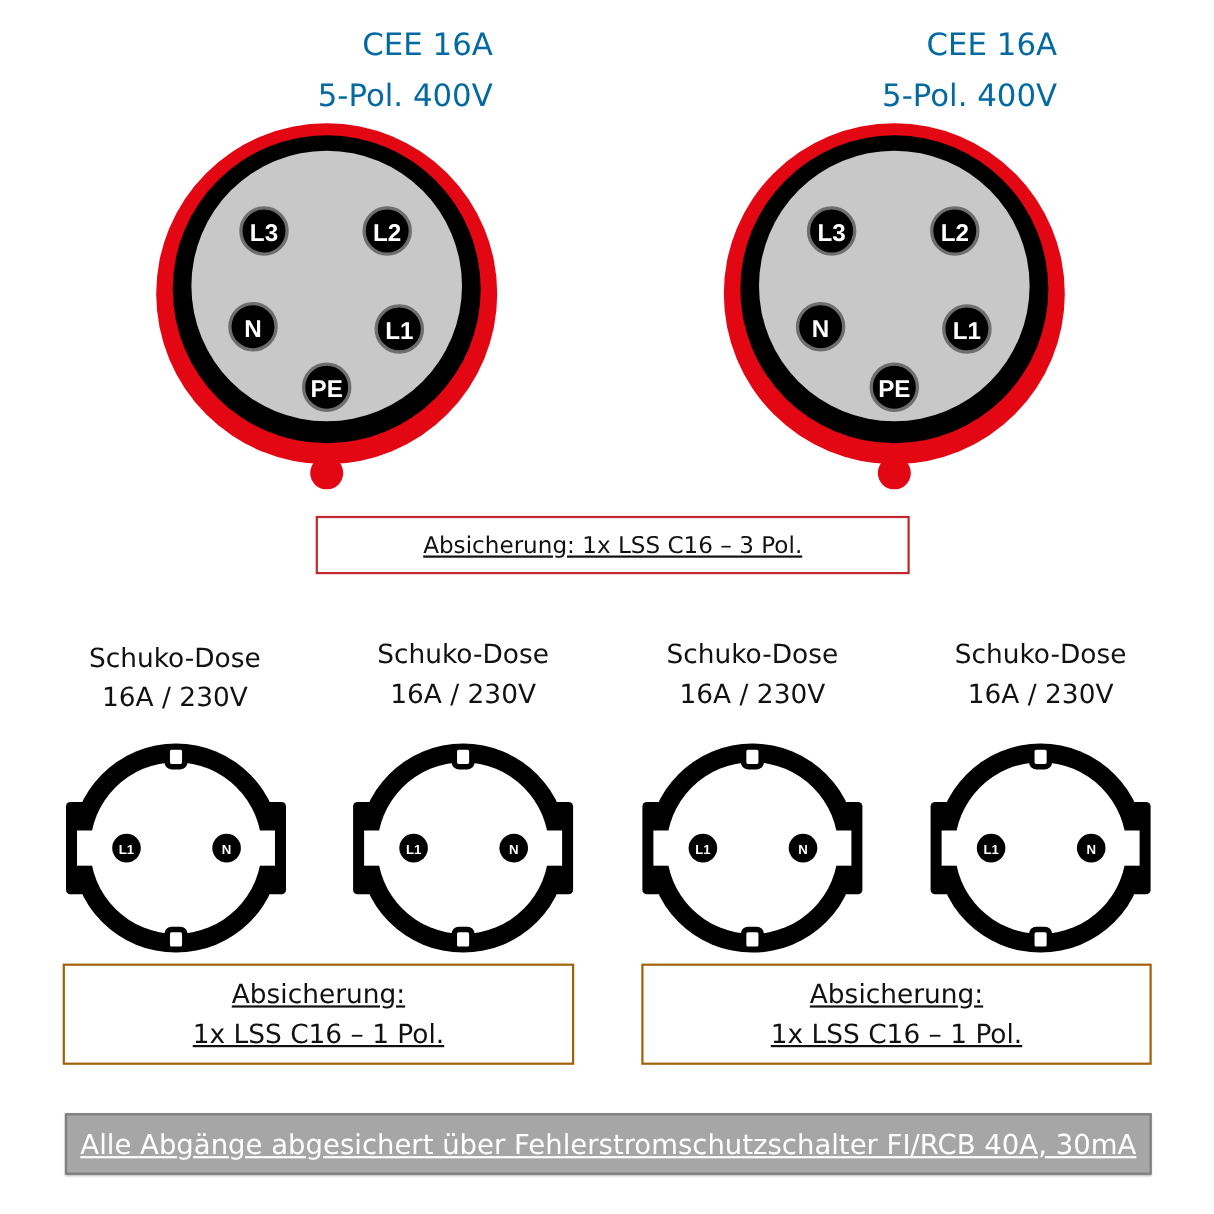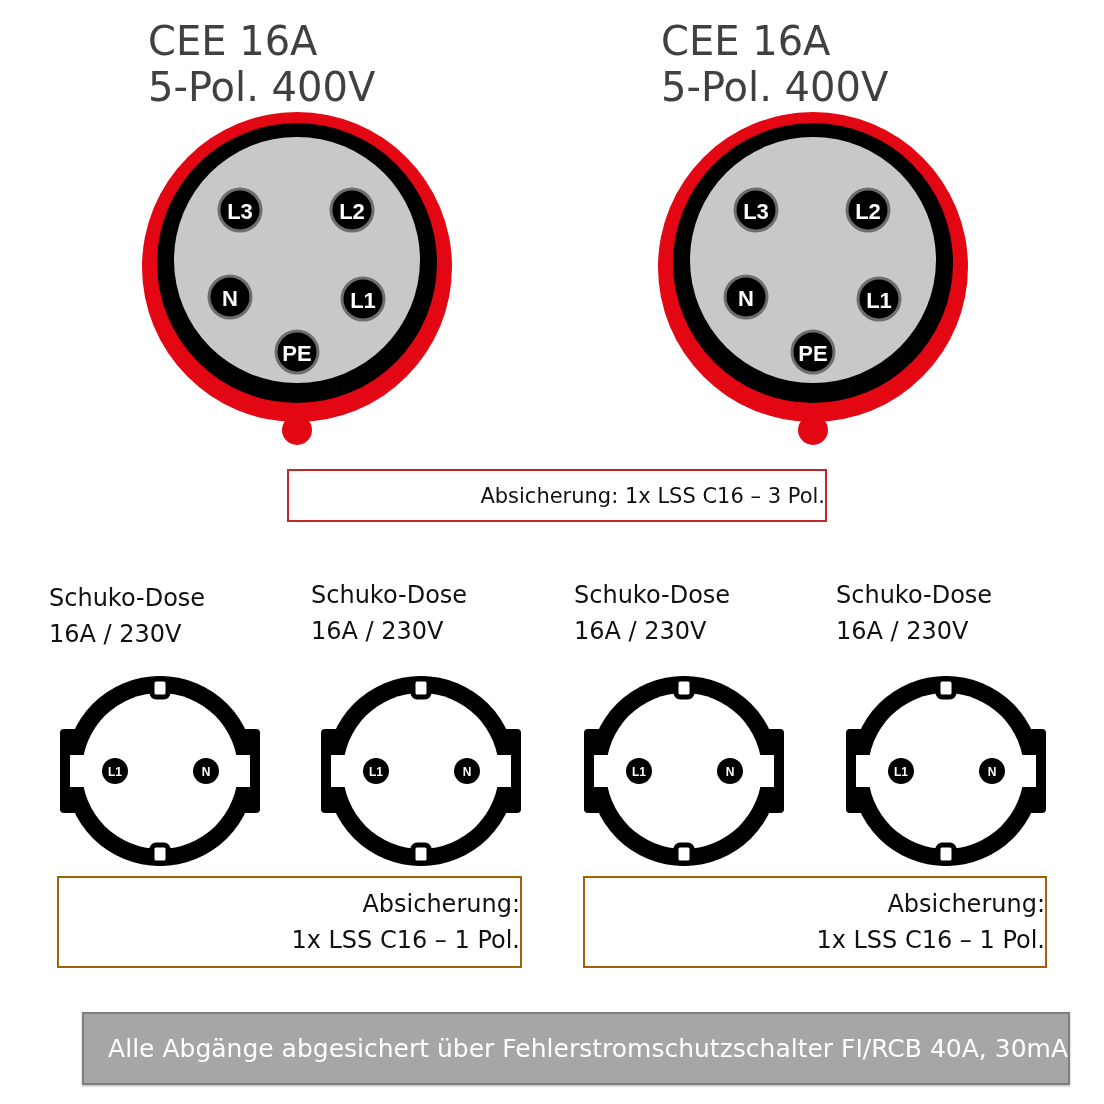--- a/index.html
+++ b/index.html
@@ -1,23 +1,23 @@
 <!DOCTYPE html>
 <html><head>
 <meta charset="utf-8">
 <style>
   html, body { margin:0; padding:0; background:#ffffff; }
   body { width:1104px; height:1104px; position:relative; overflow:hidden;
          font-family:"DejaVu Sans","Liberation Sans",sans-serif; color:#111; }
   .abs { position:absolute; }
-  .title { text-align:left; font-size:40px; line-height:46px; color:#404040; }
-  .subtitle { font-size:24px; line-height:36px; color:#111; }
+  .title { text-align:right; font-size:28px; line-height:46px; color:#0369a1; }
+  .subtitle { text-align:center; font-size:24px; line-height:36px; color:#111; }
   .box { position:absolute; box-sizing:border-box; background:#fff;
-         display:flex; flex-direction:column; align-items:flex-end; justify-content:center;
-         text-align:center; color:#111; }
+         display:flex; flex-direction:column; align-items:center; justify-content:center;
+         text-align:center; color:#111;text-decoration:underline; }
   .box-red { border:2px solid #c0272d; font-size:21px; }
   .box-blue { border:2px solid #a16207; font-size:24px; line-height:36px; }
   .box-gray { background:#a6a6a6; border:2px solid #7f7f7f; color:#fff; font-size:25px;
               box-shadow:0 1px 2px rgba(0,0,0,0.3); }
   svg text { font-family:"Liberation Sans","DejaVu Sans",sans-serif; font-weight:bold; }
 </style>
 </head>
 <body>
 
 <div class="abs title" style="left:148px; top:18px; width:300px;">
@@ -172,15 +172,15 @@
 
 <div class="box box-blue" style="left:57px; top:876px; width:465px; height:92px;">
   <div>Absicherung:</div>
   <div>1x LSS C16 – 1 Pol.</div>
 </div>
 <div class="box box-blue" style="left:583px; top:876px; width:464px; height:92px;">
   <div>Absicherung:</div>
   <div>1x LSS C16 – 1 Pol.</div>
 </div>
 
-<div class="box box-gray" style="left:59px; top:1012px; width:988px; height:73px;margin-left:23px;">
+<div class="box box-gray" style="left:59px; top:1012px; width:988px; height:56px;">
   <span>Alle Abgänge abgesichert über Fehlerstromschutzschalter FI/RCB 40A, 30mA</span>
 </div>
 
 </body></html>

